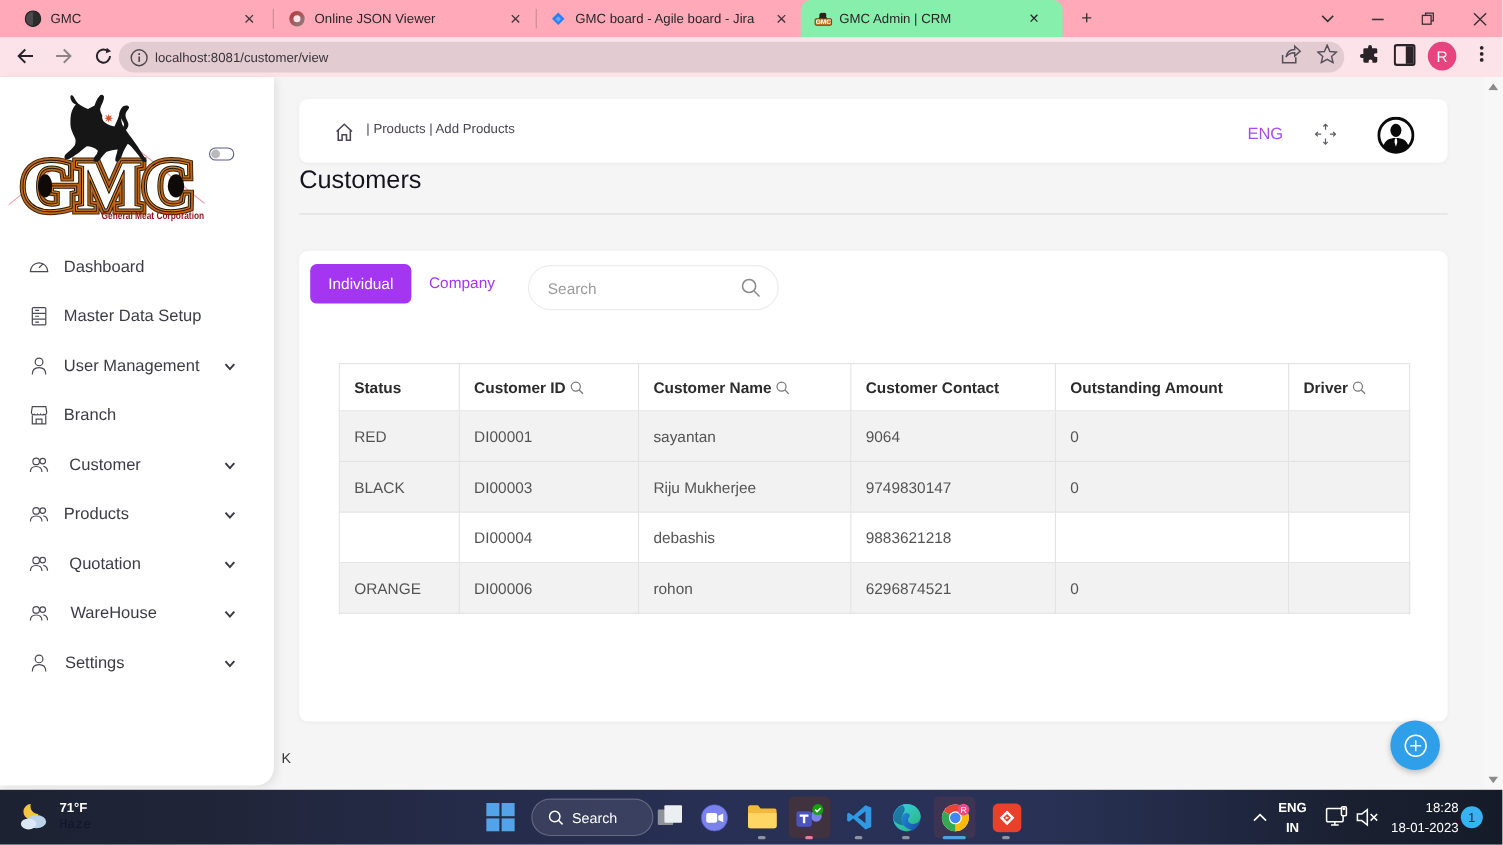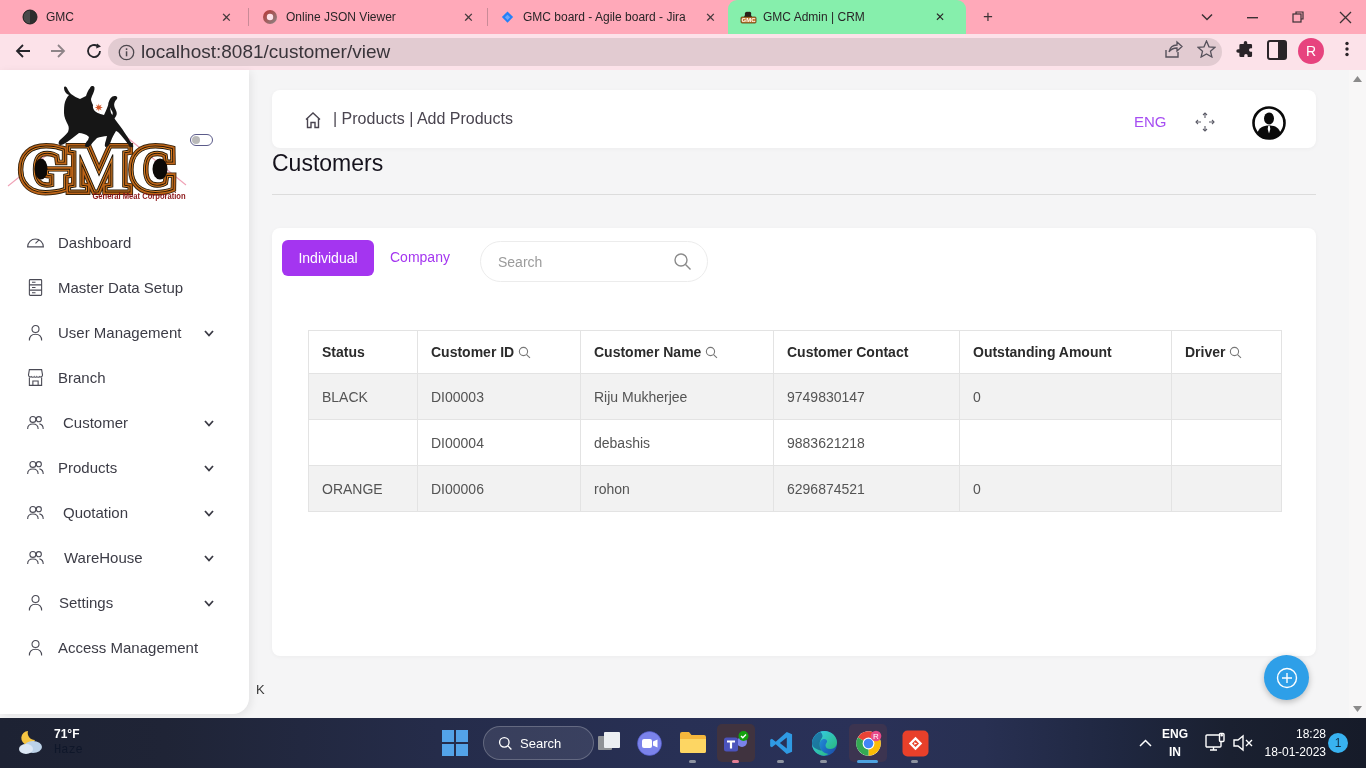--- a/index.html
+++ b/index.html
@@ -12,36 +12,36 @@
 .tab .title { white-space:nowrap; overflow:hidden; }
 .tab .x { color:#44393c; font-size:13px; margin-left:8px; }
 .tabsep { position:absolute; top:8px; width:1px; height:18px; background:#c98a97; }
 #activetab { position:absolute; left:728px; top:0; width:238px; height:34px; background:#86efac; border-radius:9px 9px 0 0; display:flex; align-items:center; font-size:12px; color:#292527; }
 #newtab { position:absolute; left:978px; top:7px; width:20px; height:20px; font-size:17px; color:#3c3336; text-align:center; line-height:19px; }
 .winctl { position:absolute; top:0; height:34px; color:#3a3134; display:flex; align-items:center; justify-content:center; }
 
 #toolbar { position:absolute; left:0; top:34px; width:1366px; height:36px; background:#fce2e9; }
 .navbtn { position:absolute; top:3px; width:28px; height:28px; display:flex; align-items:center; justify-content:center; }
 #omnibox { position:absolute; left:108px; top:38px; width:1114px; height:28px; border-radius:14px; background:#e2cbd1; display:flex; align-items:center; }
-#omnibox .url { font-size:19px; color:#39343a; margin-left:6px; }
+#omnibox .url { font-size:12px; color:#39343a; margin-left:6px; }
 .tbicon { position:absolute; top:38px; width:28px; height:28px; }
 
 
 #page { position:absolute; left:0; top:70px; width:1349px; height:648px; background:#f5f5f6; }
 #scrollbar { position:absolute; left:1349px; top:70px; width:17px; height:648px; background:#f8f7f7; }
 
 #sidebar { position:absolute; left:0; top:0; width:249px; height:644px; background:#ffffff; border-radius:0 0 16px 0; box-shadow:2px 2px 8px rgba(0,0,0,0.08); }
 .mitem { position:absolute; left:0; width:249px; height:30px; }
 .mitem .micon { position:absolute; left:25px; top:0; width:21px; height:21px; }
 .mitem .mtext { position:absolute; left:58px; top:2px; font-size:15px; color:#3c3c46; }
 .mitem .chev { position:absolute; left:202px; top:4px; }
 
 #main { position:absolute; left:249px; top:0; width:1100px; height:648px; }
 #topbar { position:absolute; left:23px; top:20px; width:1044px; height:58px; background:#fff; border-radius:8px; box-shadow:0 1px 4px rgba(0,0,0,0.04); }
-#crumbs { position:absolute; left:84px; top:40px; font-size:16px; color:#4a4550; }
+#crumbs { position:absolute; left:84px; top:40px; font-size:12px; color:#4a4550; }
 #eng { position:absolute; left:885px; top:43px; font-size:15px; color:#a64df2; }
 #pgtitle { position:absolute; left:23px; top:80px; font-size:23px; color:#16131d; }
 #hr1 { position:absolute; left:23px; top:124px; width:1044px; height:1px; background:#dcdcdc; }
 #card { position:absolute; left:23px; top:158px; width:1044px; height:428px; background:#fff; border-radius:8px; box-shadow:0 1px 4px rgba(0,0,0,0.04); }
 #btn-ind { position:absolute; left:10px; top:12px; width:92px; height:36px; background:#a435f0; color:#fff; font-size:14px; border-radius:6px; display:flex; align-items:center; justify-content:center; }
 #btn-com { position:absolute; left:118px; top:21px; font-size:14px; color:#a435f0; }
 #search { position:absolute; left:208px; top:13px; width:228px; height:41px; border:1px solid #ececec; border-radius:21px; background:#fff; }
 #search .ph { position:absolute; left:17px; top:12px; font-size:14px; color:#9b9b9b; }
 
 table#tbl { position:absolute; left:36px; top:102px; border-collapse:collapse; font-size:14px; color:#545454; }
@@ -230,20 +230,28 @@
                     <circle cx="8" cy="8" r="6" fill="none" stroke="#777" stroke-width="1.6"></circle>
                     <path d="M12.5 12.5 L17.5 17.5" stroke="#777" stroke-width="1.6"></path>
                   </svg></th>
             <th style="width:186px">Customer Contact</th>
             <th style="width:212px">Outstanding Amount</th>
             <th style="width:110px">Driver<svg class="thmag" width="13" height="13" viewBox="0 0 19 19">
                     <circle cx="8" cy="8" r="6" fill="none" stroke="#777" stroke-width="1.6"></circle>
                     <path d="M12.5 12.5 L17.5 17.5" stroke="#777" stroke-width="1.6"></path>
                   </svg></th>
           </tr>
+          <tr class="g">
+                <td>RED</td>
+                <td>DI00001</td>
+                <td>sayantan</td>
+                <td>9064</td>
+                <td>0</td>
+                <td></td>
+              </tr>
           <tr class="g">
                 <td>BLACK</td>
                 <td>DI00003</td>
                 <td>Riju Mukherjee</td>
                 <td>9749830147</td>
                 <td>0</td>
                 <td></td>
               </tr>
           <tr>
                 <td></td>
@@ -392,27 +400,20 @@
       <div class="mitem" style="top:522px">
         <svg class="micon" viewBox="0 0 24 24" fill="none" stroke="#4a4a55" stroke-width="1.25">
             <circle cx="12" cy="8" r="4"></circle>
             <path d="M5 21 C5 16 8 14 12 14 C16 14 19 16 19 21"></path>
           </svg>
         <div class="mtext" style="left:59px">Settings</div>
         <svg class="chev" width="14" height="14" viewBox="0 0 14 14" fill="none" stroke="#3a3a44" stroke-width="1.8">
             <path d="M3 5 L7 9.5 L11 5"></path>
           </svg>
       </div>
-      <div class="mitem" style="top:567px">
-        <svg class="micon" viewBox="0 0 24 24" fill="none" stroke="#4a4a55" stroke-width="1.25">
-            <circle cx="12" cy="8" r="4"></circle>
-            <path d="M5 21 C5 16 8 14 12 14 C16 14 19 16 19 21"></path>
-          </svg>
-        <div class="mtext">Access Management</div>
-      </div>
     </div>
   </div>
 
   <div id="ktext">K</div>
   <div id="fab">
     <svg width="22" height="22" viewBox="0 0 22 22">
         <circle cx="11" cy="11" r="9.5" fill="none" stroke="#fff" stroke-width="1.4"></circle>
         <path d="M11 6 V16 M6 11 H16" stroke="#fff" stroke-width="1.4"></path>
       </svg>
   </div>

